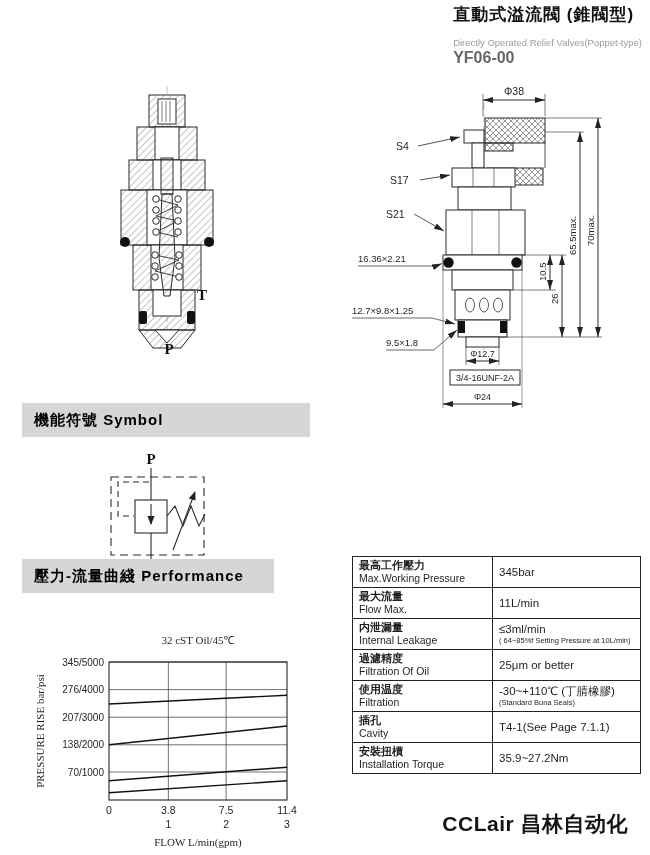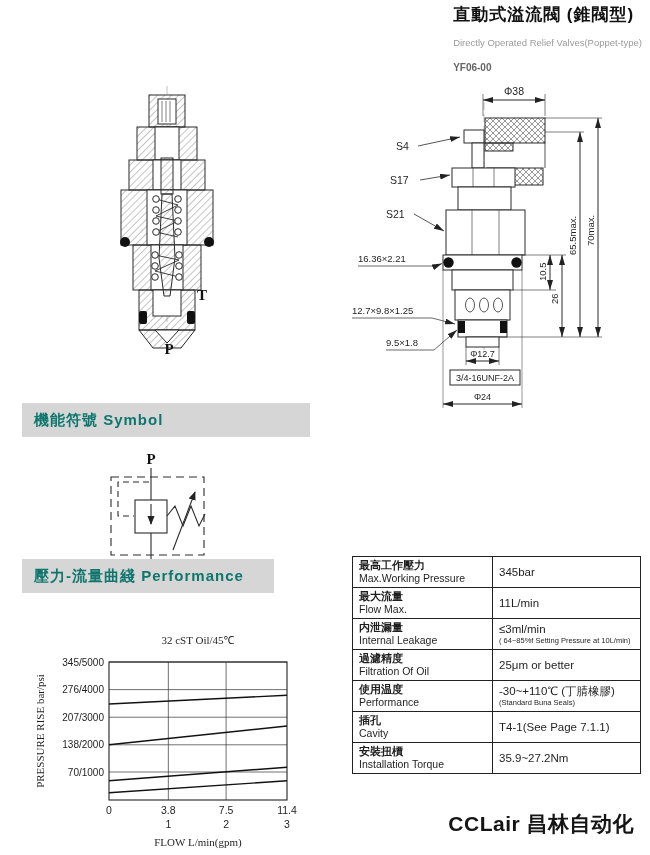--- a/index.html
+++ b/index.html
@@ -1,39 +1,39 @@
 <!DOCTYPE html>
 <html><head>
 <meta charset="utf-8">
 <style>
   html,body{margin:0;padding:0;background:#e8e8e8;}
   .page{position:relative;width:650px;height:855px;background:#ffffff;
         font-family:"Liberation Sans",sans-serif;color:#1f1f1f;overflow:hidden;margin:0 auto;}
   .title-block{position:absolute;top:5px;right:8px;text-align:left;line-height:1.15;}
   .title-zh{font-size:17px;font-weight:bold;color:#111;letter-spacing:1px;}
   .title-en{font-size:9.5px;color:#9b9b9b;margin-top:13px;}
-  .title-model{font-size:10px;font-weight:bold;color:#666;margin-top:14px;}
+  .title-model{font-size:16px;font-weight:bold;color:#666;margin-top:1px;}
   .bar{position:absolute;height:34px;background:#d6d6d6;line-height:34px;padding-left:12px;
-       font-size:15px;font-weight:bold;color:#0f766e;letter-spacing:1px;box-sizing:border-box;}
+       font-size:15px;font-weight:bold;color:#000000;letter-spacing:1px;box-sizing:border-box;}
   #bar-symbol{left:22px;top:403px;width:288px;}
   #bar-performance{left:22px;top:559px;width:252px;}
   #bar-specs{left:350px;top:487px;width:290px;}
   svg{position:absolute;}
   #section-view{left:95px;top:58px;}
   #dim-view{left:340px;top:58px;}
   #symbol-view{left:95px;top:448px;}
   #perf-chart{left:28px;top:624px;}
   table.specs{position:absolute;left:352px;top:556px;width:289px;border-collapse:collapse;
               table-layout:fixed;background:#fff;padding-left:27px;}
   table.specs td{border:1.6px solid #222;padding:2px 6px;vertical-align:middle;}
   td.lab .zh{font-size:11px;font-weight:bold;line-height:13px;}
   td.lab .en{font-size:10.5px;line-height:13px;color:#1f1f1f;}
   td.val .v{font-size:11.5px;line-height:13px;}
   td.val .note{font-size:7.5px;line-height:9px;color:#1f1f1f;}
-  .brand{position:absolute;top:810px;right:16px;font-size:21px;font-weight:600;color:#141414;
+  .brand{position:absolute;top:810px;right:22px;font-size:21px;font-weight:600;color:#141414;
          letter-spacing:0.5px;}
   .serif{font-family:"Liberation Serif",serif;}
 </style>
 </head>
 <body>
 
 <div class="page">
 
   <div class="title-block">
     <div class="title-zh">直動式溢流閥 (錐閥型)</div>
@@ -258,21 +258,21 @@
             <div class="zh">過濾精度</div>
             <div class="en">Filtration Of Oil</div>
           </td>
           <td class="val">
             <div class="v">25μm or better</div>
           </td>
         </tr>
         <tr>
           <td class="lab">
             <div class="zh">使用温度</div>
-            <div class="en">Performance</div>
+            <div class="en">Filtration</div>
           </td>
           <td class="val">
             <div class="v">-30~+110℃ (丁腈橡膠)</div>
             <div class="note">(Standard Buna Seals)</div>
           </td>
         </tr>
         <tr>
           <td class="lab">
             <div class="zh">插孔</div>
             <div class="en">Cavity</div>

